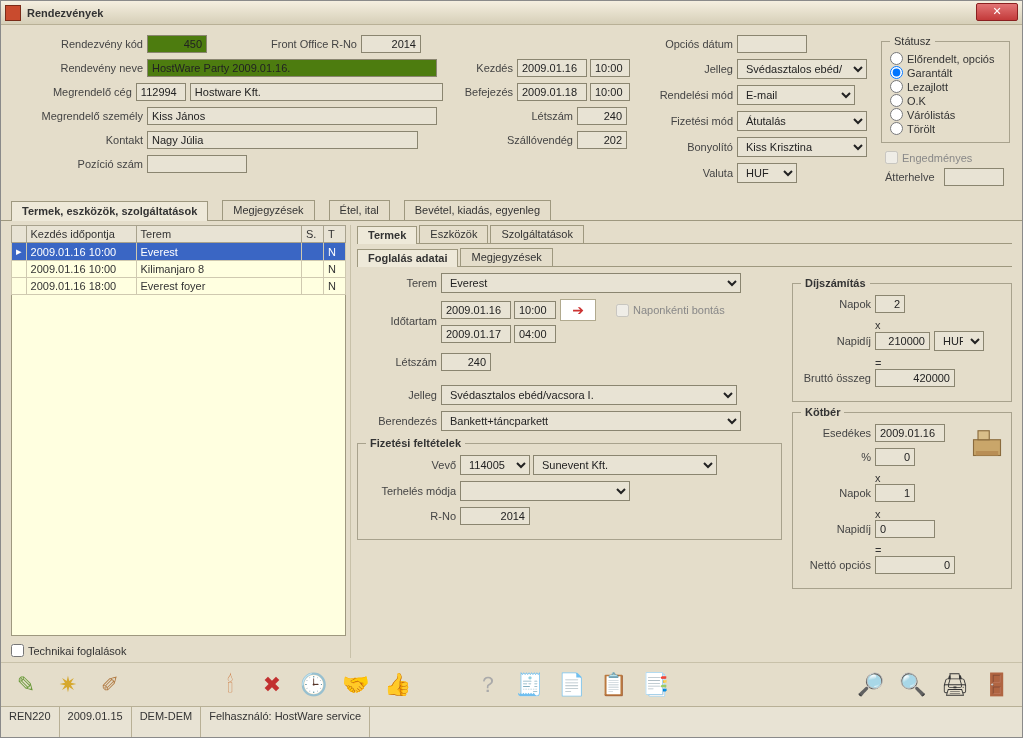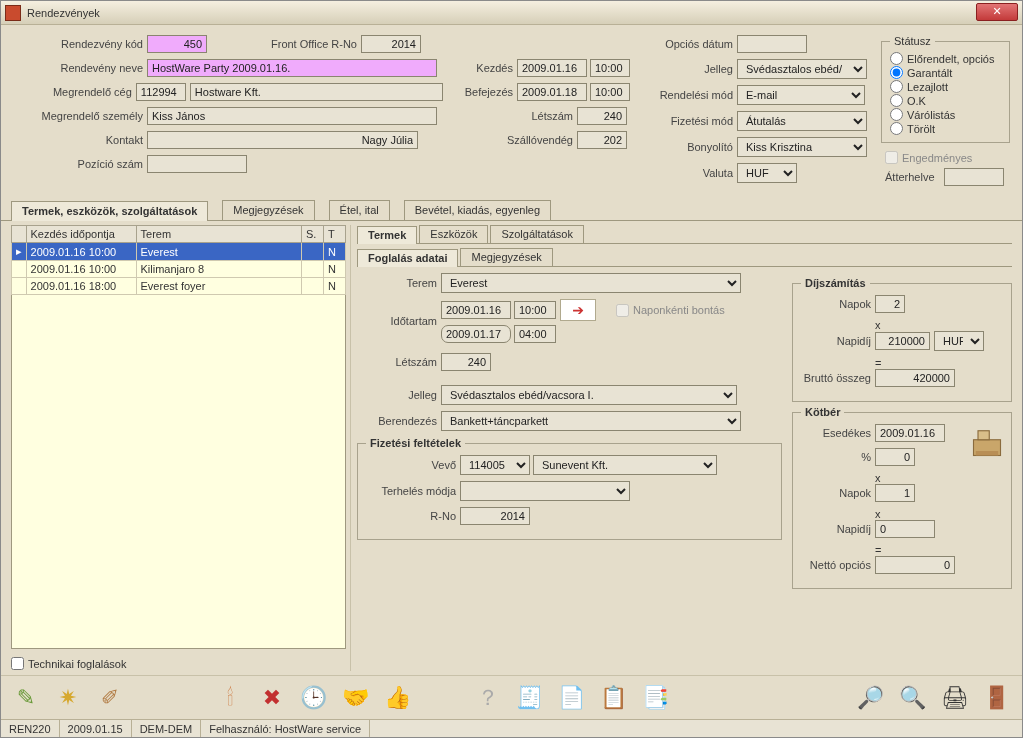--- a/index.html
+++ b/index.html
@@ -24,21 +24,21 @@
     display: flex; align-items: center;
     padding: 0 4px;
     position: relative;
   }
   .titlebar .icon {
     width: 16px; height: 16px;
     background: #c94b2e;
     border: 1px solid #7a2b18;
     margin-right: 6px;
   }
-  .titlebar .title { font-weight: normal; }
+  .titlebar .title { font-weight: bold; }
   .close-btn {
     position: absolute; right: 4px; top: 2px;
     width: 42px; height: 18px;
     background: linear-gradient(#e27575, #c33a3a);
     border: 1px solid #8a2020;
     border-radius: 2px;
     color: #fff; text-align: center;
     line-height: 14px;
     cursor: pointer;
   }
@@ -50,21 +50,21 @@
   .row { display: flex; align-items: center; margin-bottom: 6px; }
   label.lbl { display: inline-block; text-align: right; margin-right: 4px; color: #444;}
   .field, select {
     background: #e8e3d4;
     border: 1px solid #8a8570;
     padding: 2px 4px;
     height: 18px;
     font-family: inherit; font-size: 11px;
     color: #222;
   }
-  .field.yellow { background: #f0abfc; }
+  .field.yellow { background: #4d7c0f; }
   .field.ro { background: #e8e3d4; }
   select { height: 20px; }
   fieldset.status {
     border: 1px solid #a8a28d;
     margin: 0 0 0 8px;
     padding: 4px 8px 6px 8px;
   }
   fieldset.status legend { padding: 0 4px; }
   .radio-row, .chk-row { display: flex; align-items: center; margin: 1px 0; }
   .radio-row input, .chk-row input { margin: 0 4px 0 0; }
@@ -177,21 +177,21 @@
   }
   .toolbar .spacer { flex: 1; }
   .ticon {
     width: 34px; height: 34px;
     display: flex; align-items: center; justify-content: center;
     cursor: pointer;
     font-size: 22px;
   }
 
   .statusbar {
-    height: 18px;
+    height: 31px;
     border-top: 1px solid #b8b096;
     display: flex;
     align-items: stretch;
   }
   .statusbar .cell {
     border-right: 1px solid #b8b096;
     padding: 3px 8px;
     background: #e8e3d4;
   }
   .date-arrow {
@@ -232,21 +232,21 @@
         <label class="lbl" style="width:130px">Megrendelő cég</label>
         <input class="field ro" style="width: 50px;" value="112994">
         <input class="field ro" style="width: 276px; margin-left: 4px;" value="Hostware Kft.">
       </div>
       <div class="row">
         <label class="lbl" style="width:130px">Megrendelő személy</label>
         <input class="field ro" style="width: 290px;" value="Kiss János">
       </div>
       <div class="row">
         <label class="lbl" style="width:130px">Kontakt</label>
-        <input class="field ro" style="width: 271px; text-align: right;" value="Nagy Júlia">
+        <input class="field ro" style="width: 271px;" value="Nagy Júlia">
       </div>
       <div class="row">
         <label class="lbl" style="width:130px">Pozíció szám</label>
         <input class="field ro" style="width: 100px;" value="">
       </div>
     </div>
 
     <div class="col" style="width:200px;padding-top:24px;">
       <div class="row">
         <label class="lbl" style="width:70px">Kezdés</label>
@@ -272,21 +272,21 @@
       <div class="row">
         <label class="lbl" style="width:90px">Opciós dátum</label>
         <input class="field ro" style="width: 70px;" value="">
       </div>
       <div class="row">
         <label class="lbl" style="width:90px">Jelleg</label>
         <select style="width:130px"><option>Svédasztalos ebéd/</option></select>
       </div>
       <div class="row">
         <label class="lbl" style="width:90px">Rendelési mód</label>
-        <select style="width:128px"><option>E-mail</option></select>
+        <select style="width:118px"><option>E-mail</option></select>
       </div>
       <div class="row">
         <label class="lbl" style="width:90px">Fizetési mód</label>
         <select style="width:130px"><option>Átutalás</option></select>
       </div>
       <div class="row">
         <label class="lbl" style="width:90px">Bonyolító</label>
         <select style="width:130px"><option>Kiss Krisztina</option></select>
       </div>
       <div class="row">
@@ -409,21 +409,21 @@
               <div style="display:flex;align-items:center;margin-bottom:4px;">
                 <input class="field ro" style="width: 70px;" value="2009.01.16">
                 <input class="field ro" style="width: 42px; margin-left: 3px;" value="10:00">
                 <span class="date-arrow">➔</span>
                 <span class="chk-row" style="margin-left:20px;color:#888;">
                   <input type="checkbox" disabled="" style="">
                   <span>Naponkénti bontás</span>
                 </span>
               </div>
               <div style="display:flex;">
-                <input class="field ro" style="width: 70px; border-radius: 7px;" value="2009.01.17">
+                <input class="field ro" style="width: 70px;" value="2009.01.17">
                 <input class="field ro" style="width: 42px; margin-left: 3px;" value="04:00">
               </div>
             </div>
           </div>
           <div class="row" style="margin-top:10px;">
             <label class="lbl" style="width:80px">Létszám</label>
             <input class="field ro" style="width: 50px; text-align: right;" value="240">
           </div>
           <div class="row" style="margin-top:14px;">
             <label class="lbl" style="width:80px">Jelleg</label>

